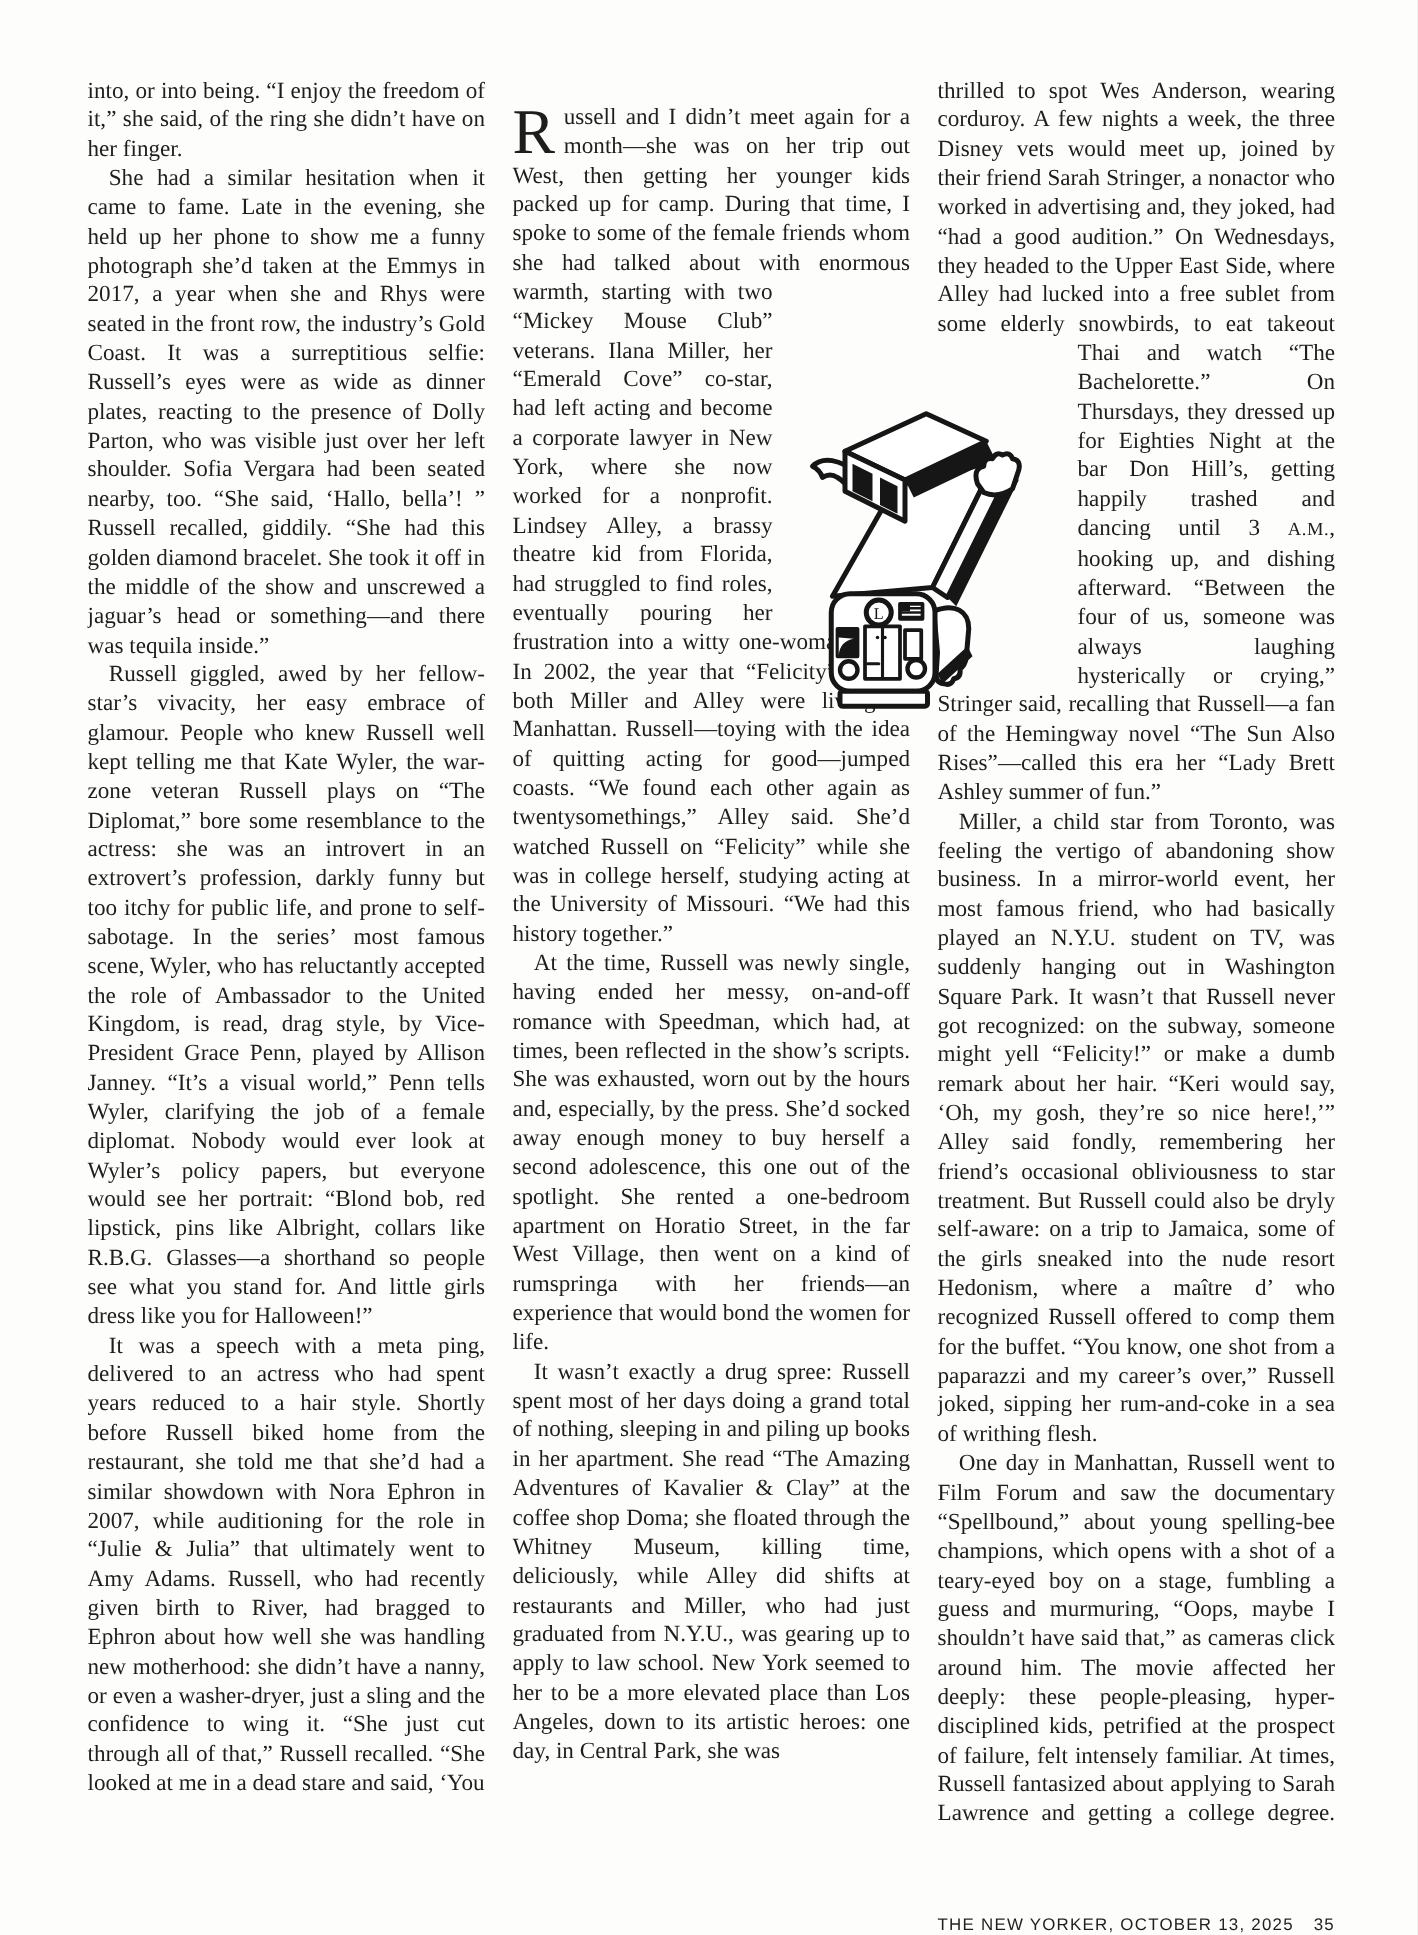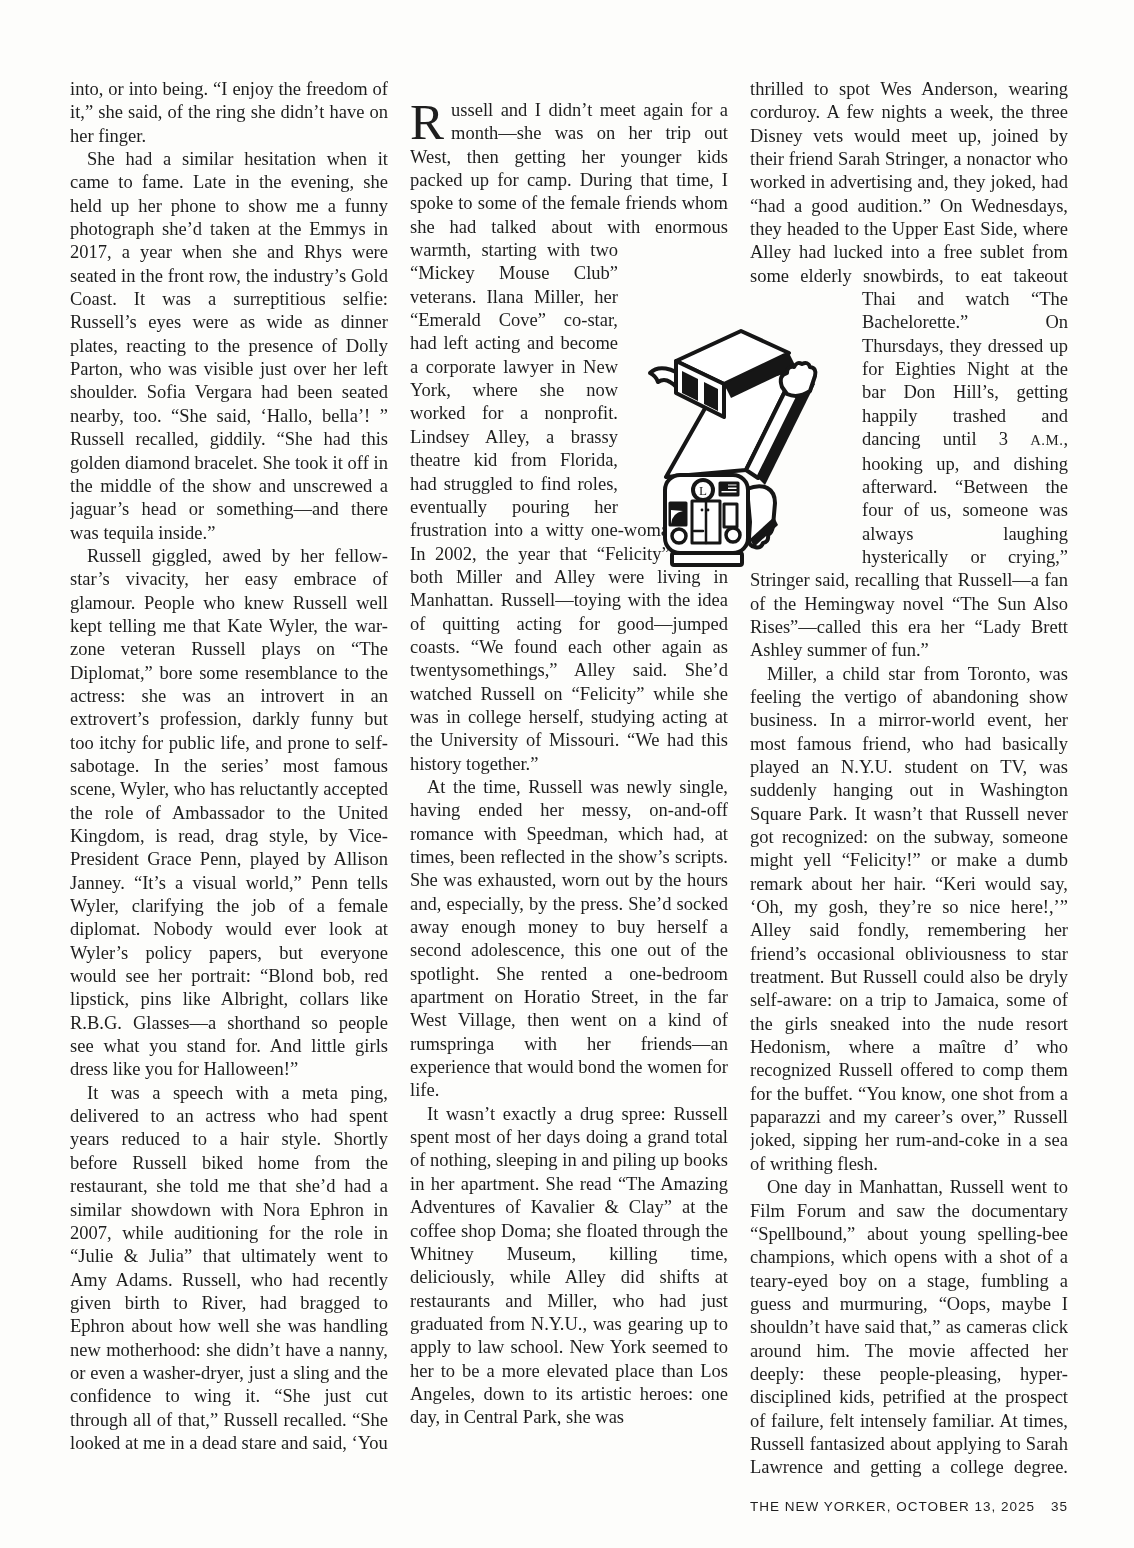--- a/index.html
+++ b/index.html
@@ -1,31 +1,31 @@
 <!DOCTYPE html>
 <html><head>
 <meta charset="utf-8">
 <style>
   html,body{margin:0;padding:0;background:#e8e8e6;}
   .page{position:relative;width:1134px;height:1548px;margin:0 auto;background:#fdfdfb;
         font-family:"Liberation Serif","DejaVu Serif",serif;color:#1e1e1e;overflow:hidden;}
-  .columns{position:absolute;left:70px;top:78px;width:998px;display:flex;gap:22px;}
+  .columns{position:absolute;left:70px;top:62px;width:998px;display:flex;gap:22px;}
   .col{width:318px;height:1402px;overflow:hidden;font-size:18.5px;line-height:23.35px;
        text-align:justify;}
   .col p{margin:0;}
   p.ind{text-indent:17px;}
   p.sect{margin-top:21px;}
   .dropcap{float:left;font-size:51px;line-height:40px;padding:3px 7px 0 0;font-weight:400;}
   .cutout{display:block;}
   .cut-right{float:right;width:98px;height:256px;margin:3px 0 6px 12px;}
   .cut-left{float:left;width:100px;height:262px;margin:3px 12px 6px 0;}
   .italic{}
   .smallcaps{font-size:0.8em;letter-spacing:0.5px;}
   .illustration{position:absolute;left:646px;top:326px;width:186px;height:244px;}
-  .folio{position:absolute;left:750px;top:1499px;width:318px;display:flex;
+  .folio{position:absolute;left:750px;top:1532px;width:318px;display:flex;
          justify-content:space-between;align-items:flex-end;
          font-family:"Liberation Sans","DejaVu Sans",sans-serif;
          font-size:13.5px;letter-spacing:1px;color:#1e1e1e;}
 </style>
 </head>
 <body>
 
 <div class="page">
 
   <div class="columns">

